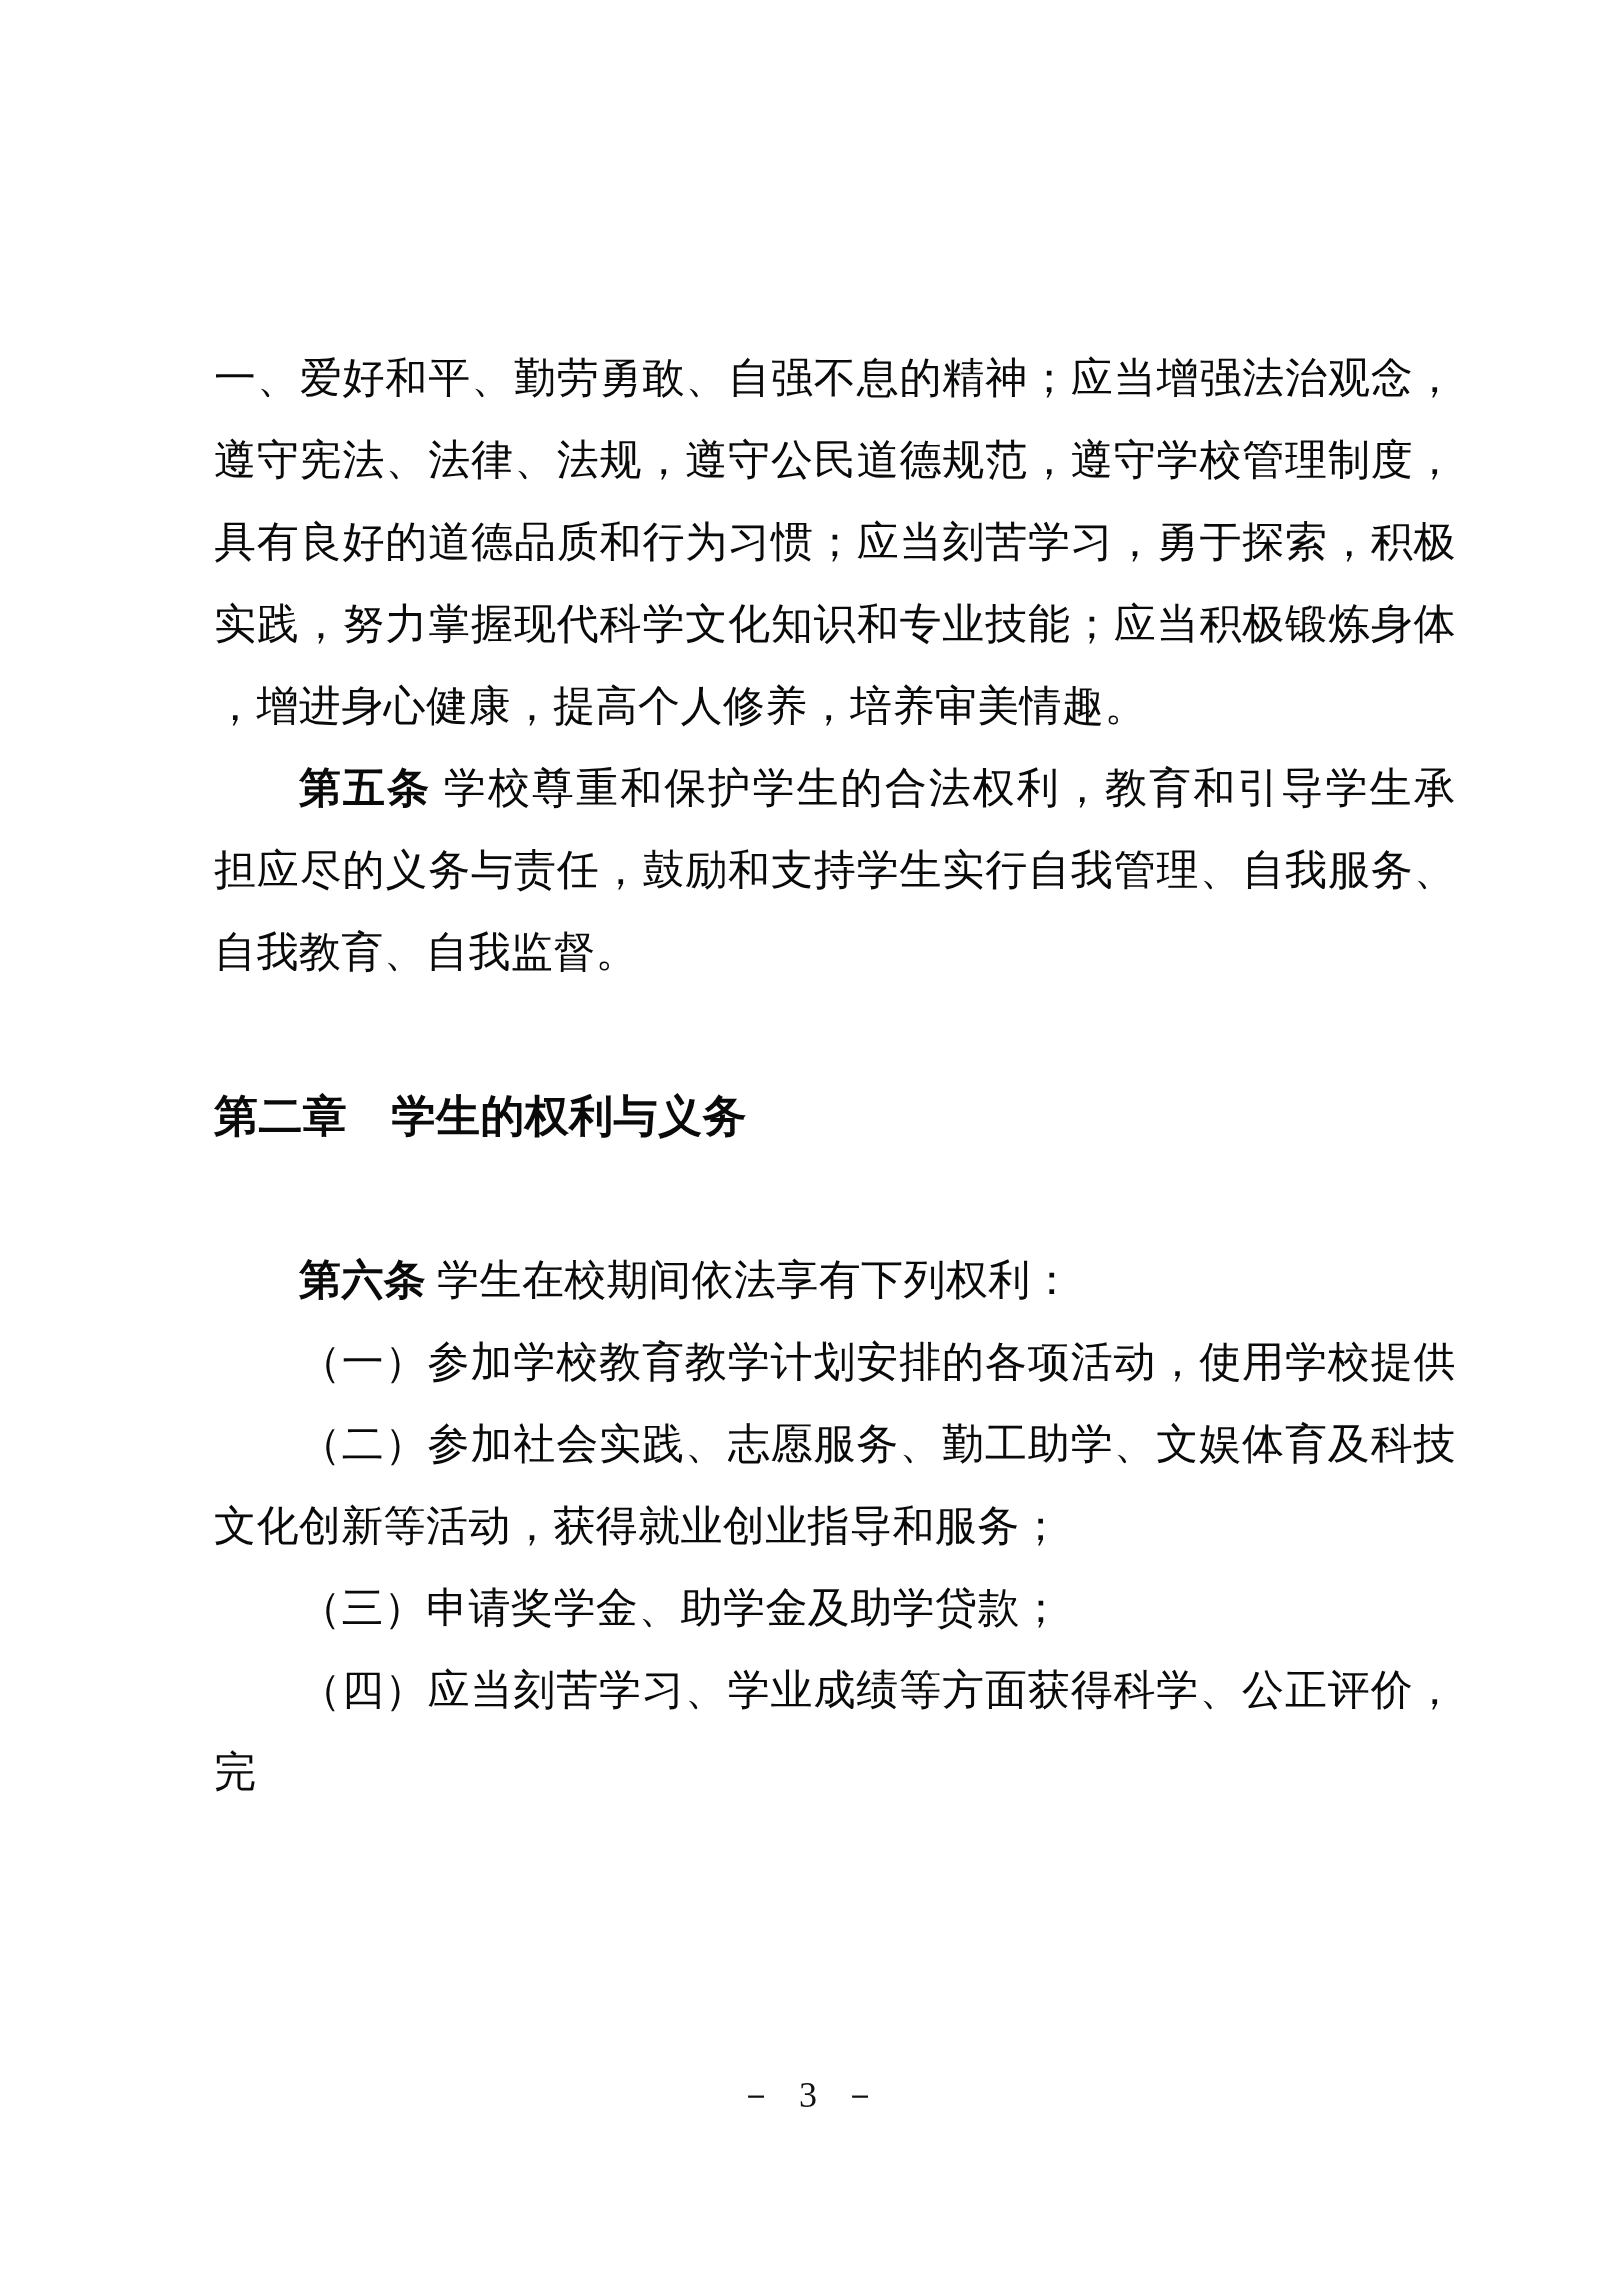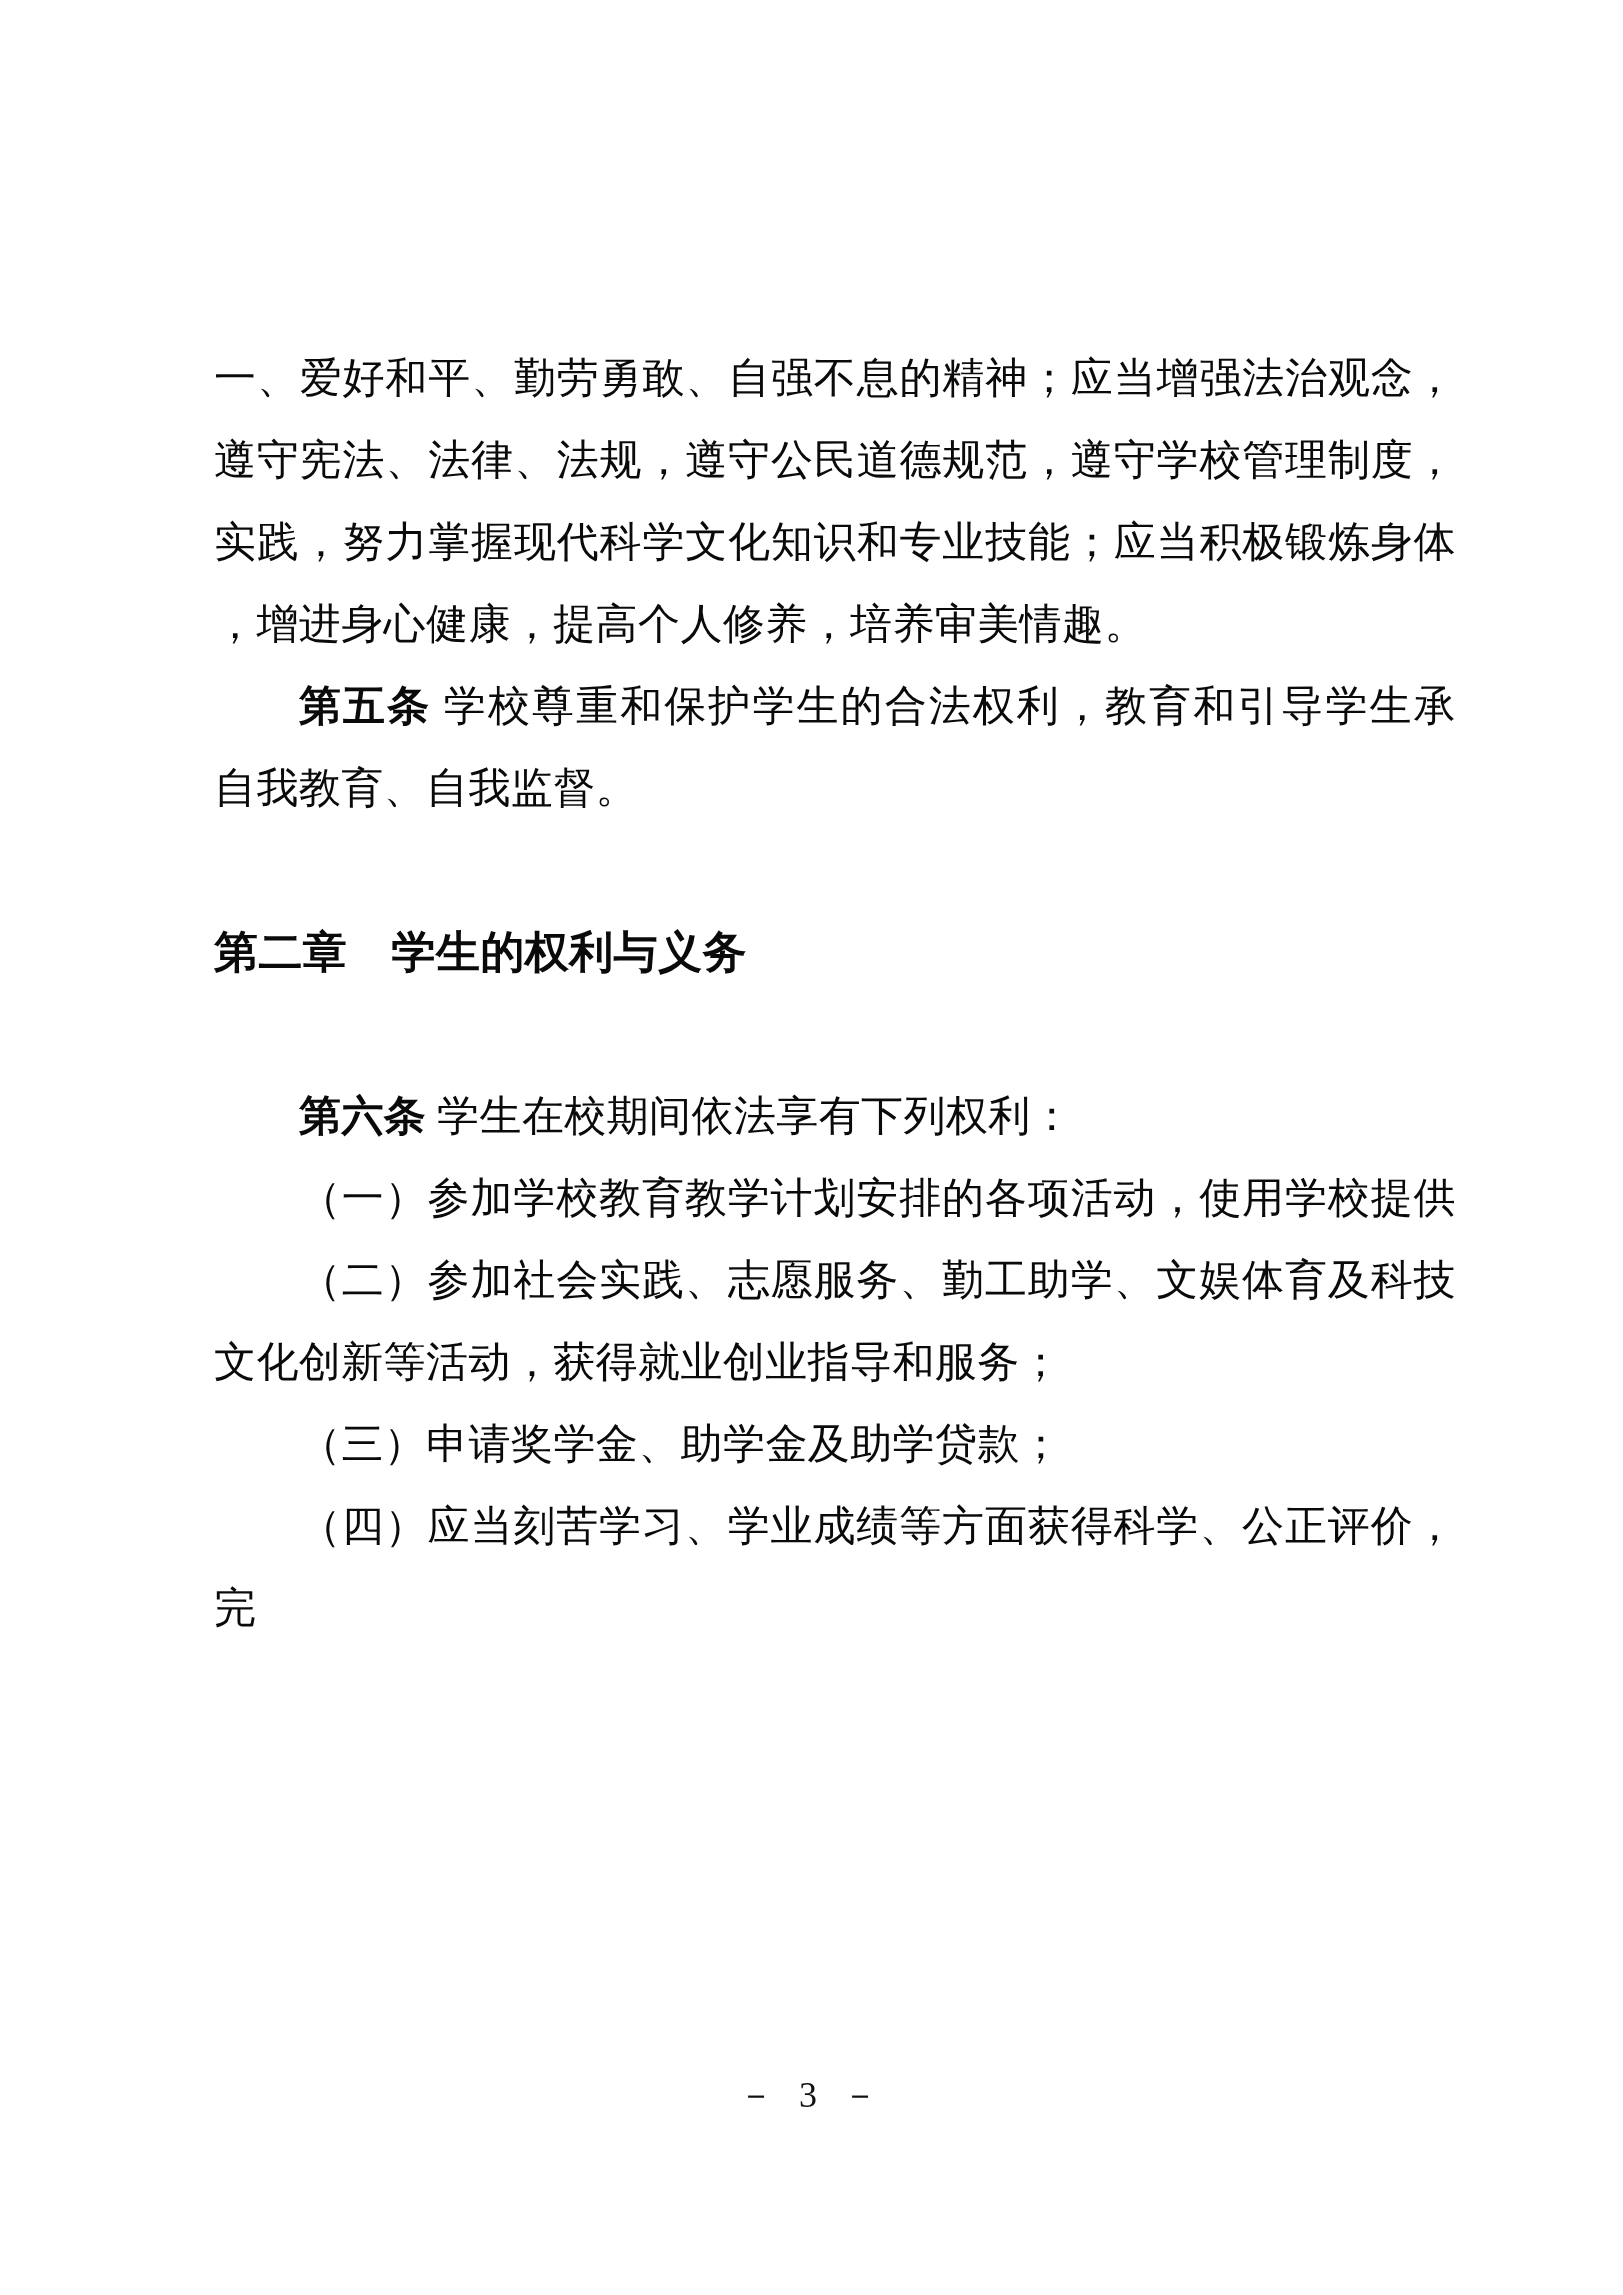--- a/index.html
+++ b/index.html
@@ -61,23 +61,25 @@
     font-family: "Liberation Serif", serif;
   }
 </style>
 </head>
 <body>
 
 <div class="page">
   <div class="content">
       <div class="line fill">一、爱好和平、勤劳勇敢、自强不息的精神；应当增强法治观念，</div>
       <div class="line fill">遵守宪法、法律、法规，遵守公民道德规范，遵守学校管理制度，</div>
+      <div class="line fill">具有良好的道德品质和行为习惯；应当刻苦学习，勇于探索，积极</div>
       <div class="line fill">实践，努力掌握现代科学文化知识和专业技能；应当积极锻炼身体</div>
       <div class="line">，增进身心健康，提高个人修养，培养审美情趣。</div>
       <div class="line fill indent"><span class="b">第五条</span><span> 学校尊重和保护学生的合法权利，教育和引导学生承</span></div>
+      <div class="line fill">担应尽的义务与责任，鼓励和支持学生实行自我管理、自我服务、</div>
       <div class="line">自我教育、自我监督。</div>
       <div class="line blank"></div>
       <div class="line heading">第二章　学生的权利与义务</div>
       <div class="line blank"></div>
       <div class="line indent"><span class="b">第六条</span><span> 学生在校期间依法享有下列权利：</span></div>
       <div class="line fill indent">（一）参加学校教育教学计划安排的各项活动，使用学校提供</div>
       <div class="line fill indent">（二）参加社会实践、志愿服务、勤工助学、文娱体育及科技</div>
       <div class="line">文化创新等活动，获得就业创业指导和服务；</div>
       <div class="line indent">（三）申请奖学金、助学金及助学贷款；</div>
       <div class="line fill indent">（四）应当刻苦学习、学业成绩等方面获得科学、公正评价，完</div>

